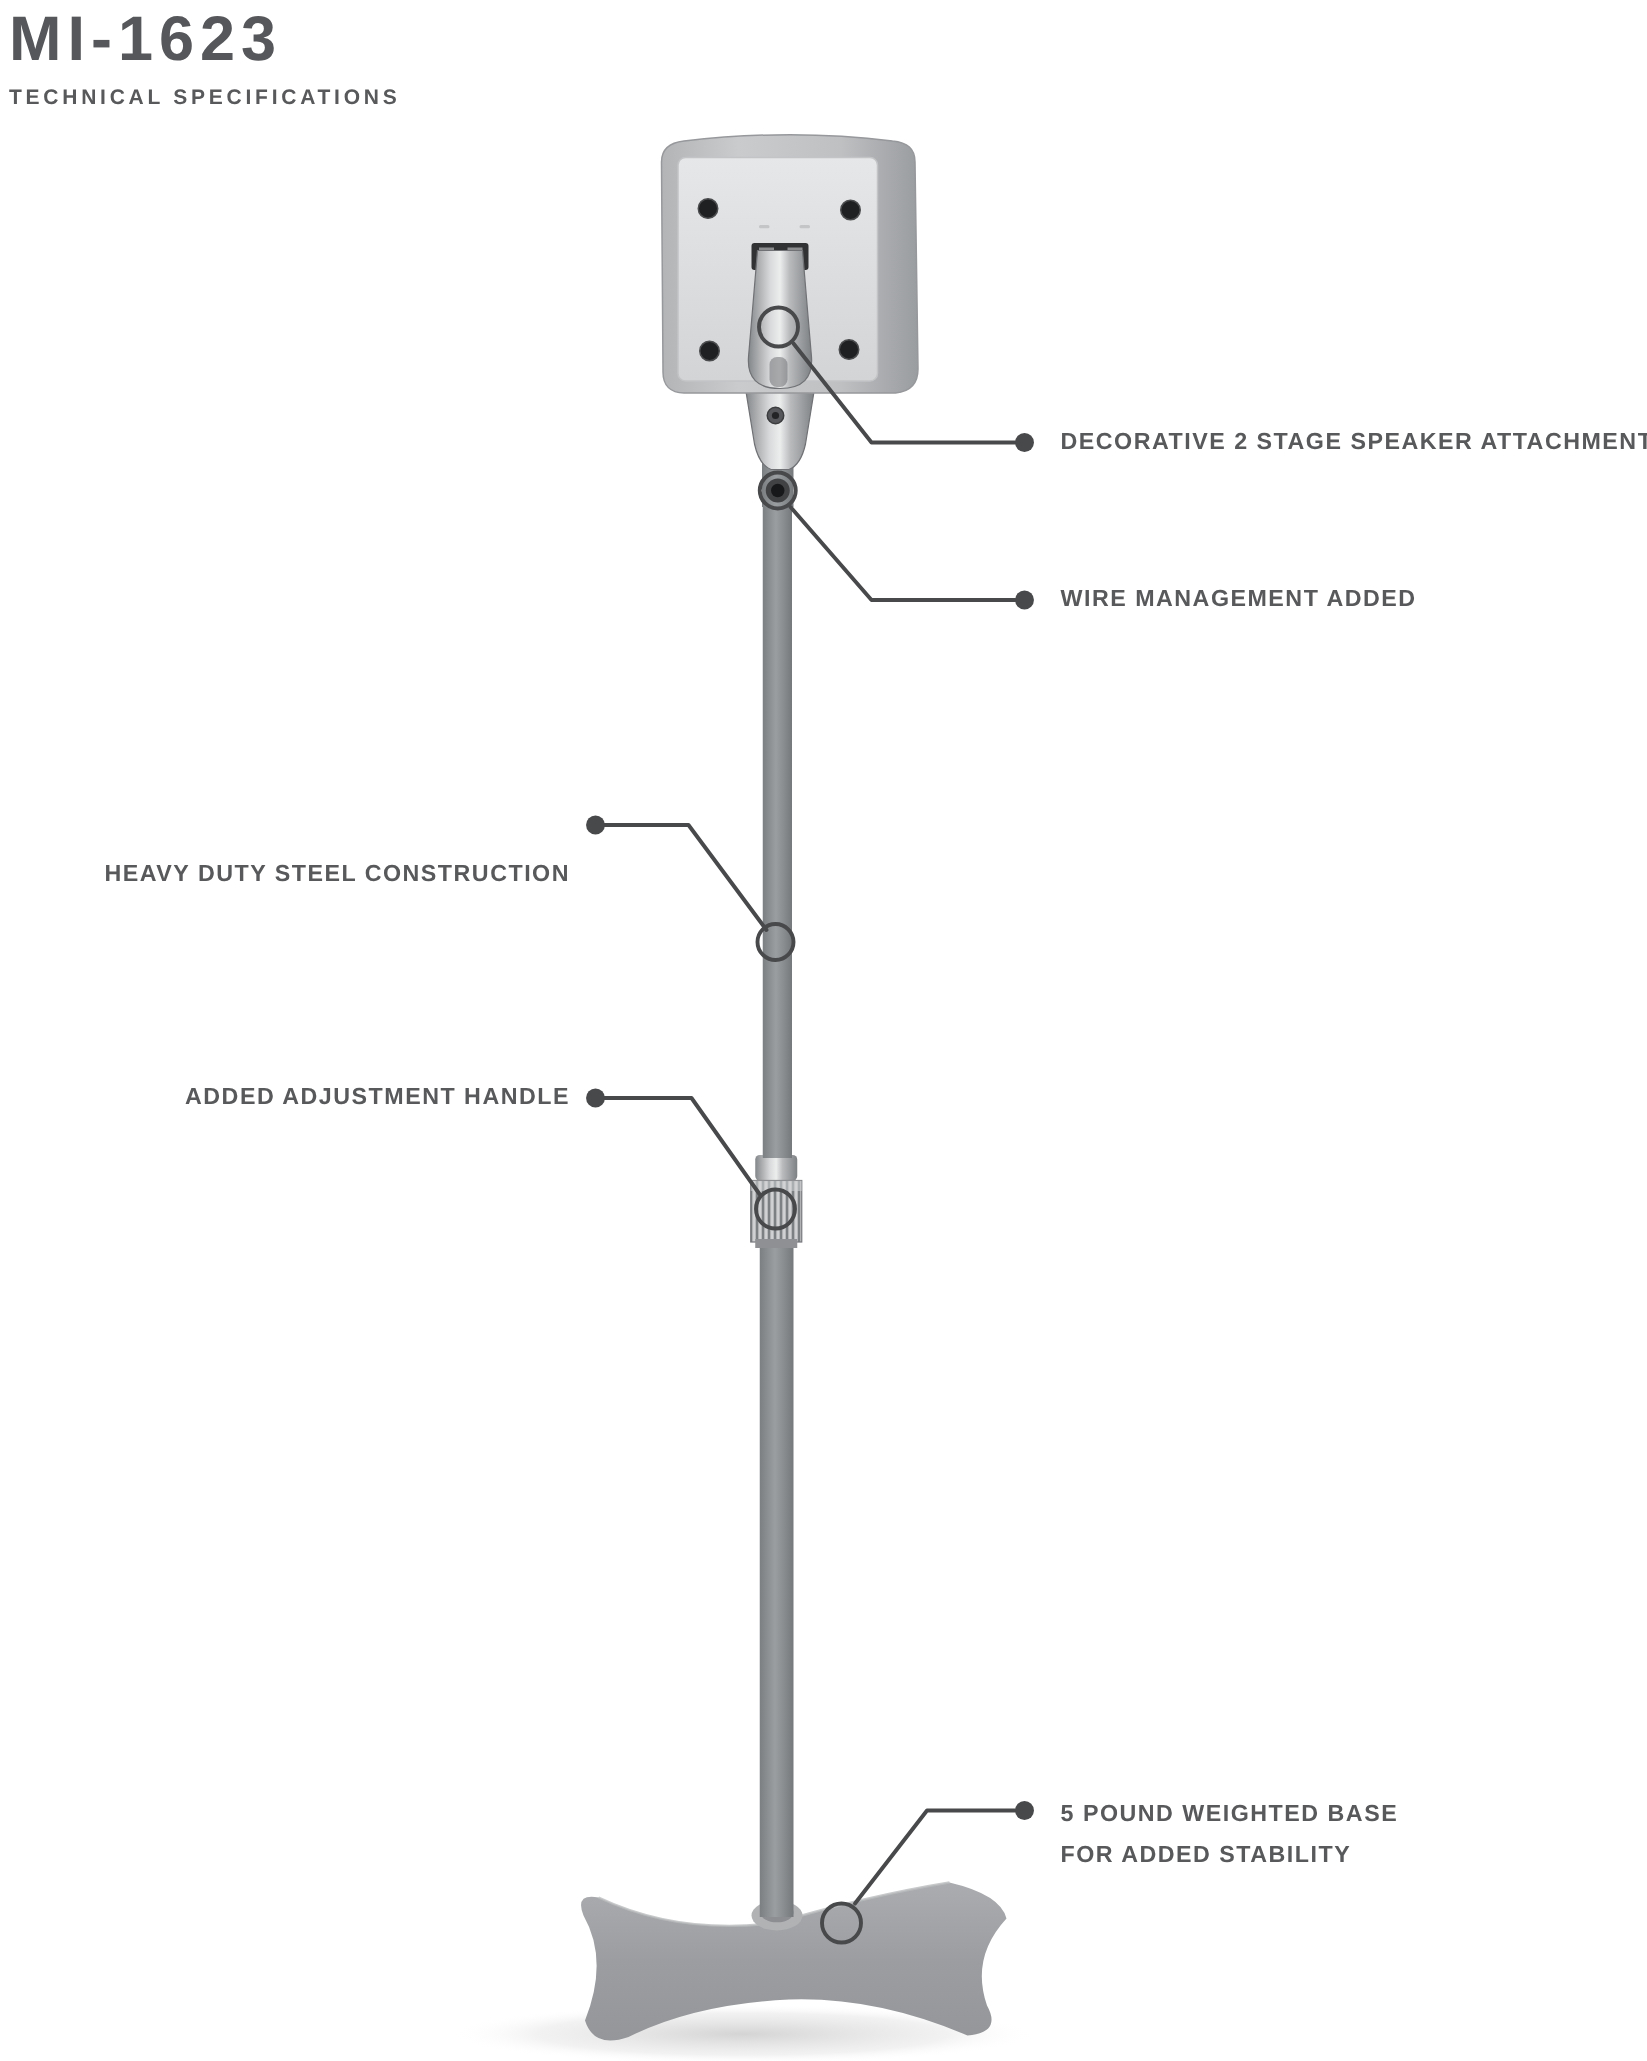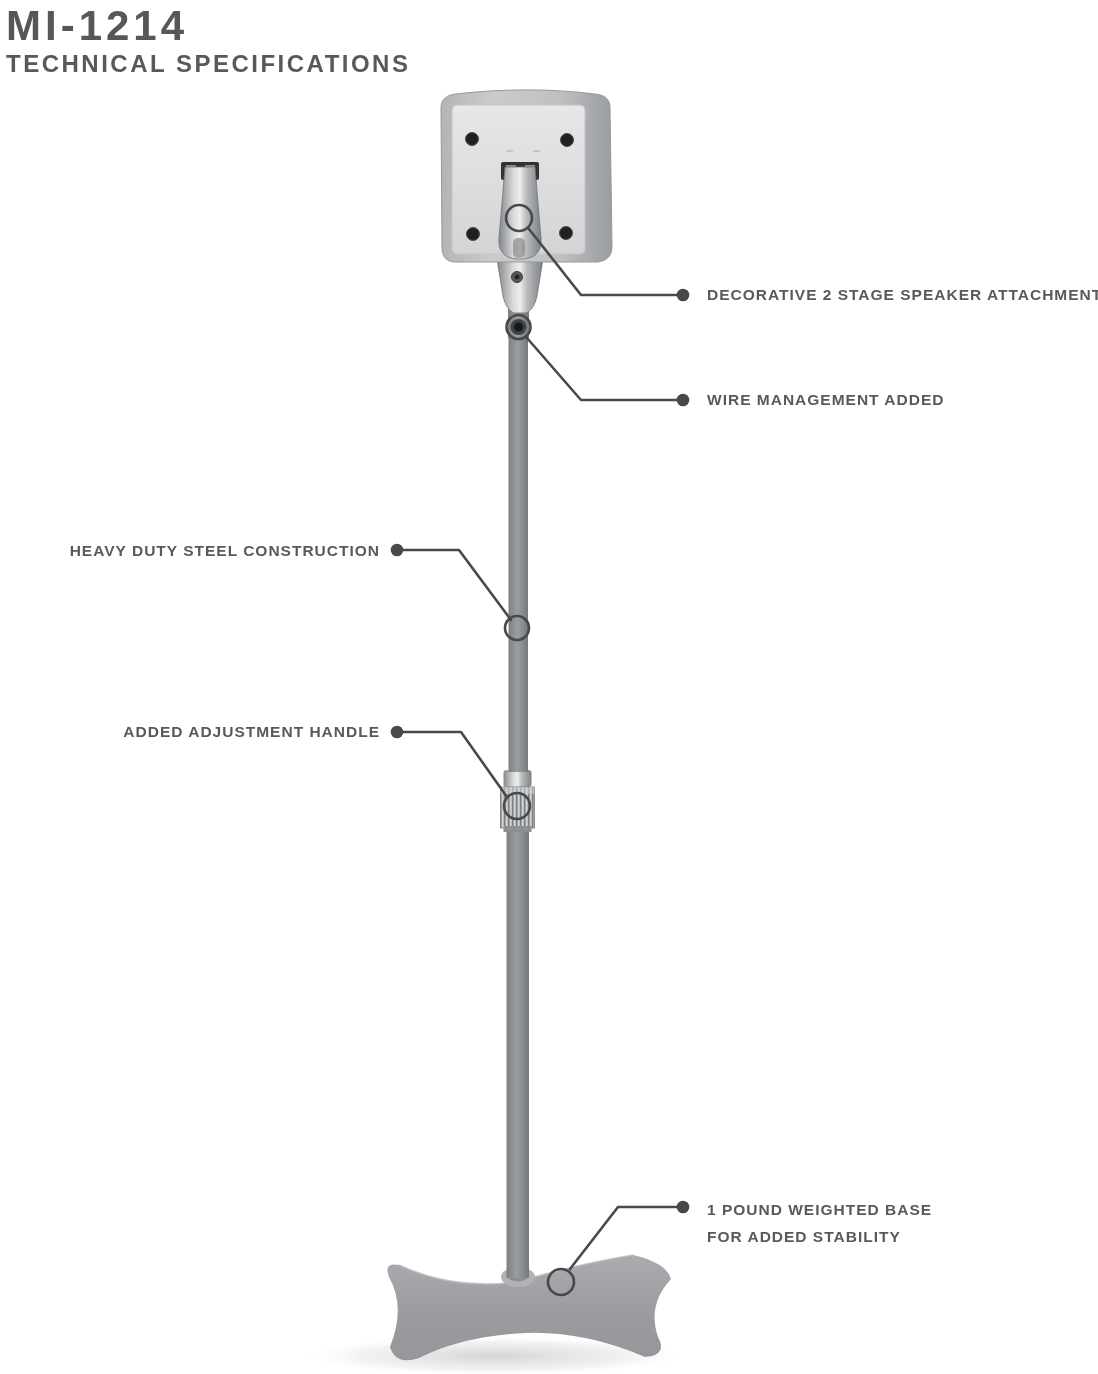--- a/index.html
+++ b/index.html
@@ -9,42 +9,42 @@
     background:#ffffff;
     font-family:"Liberation Sans", sans-serif;
     overflow:hidden;
   }
   #title-block{position:absolute;left:6px;top:2px;}
   #product-title{
     font-size:42px;font-weight:bold;color:#56575a;
     letter-spacing:4px;line-height:48px;margin:0;
   }
   #product-subtitle{
-    font-size:24px;font-weight:bold;color:#58595b;
+    font-size:14px;font-weight:bold;color:#58595b;
     letter-spacing:2.5px;line-height:24px;margin:0;margin-top:2px;
   }
   .callout-label{
     position:absolute;
     font-size:15.5px;font-weight:bold;color:#58595b;
     letter-spacing:1px;line-height:20px;white-space:nowrap;
   }
   #label-attachment{left:707px;top:285px;}
   #label-wire{left:707px;top:390px;}
-  #label-steel{right:718px;top:541px;text-align:right;}
+  #label-steel{right:718px;top:573px;text-align:right;}
   #label-handle{right:718px;top:722px;text-align:right;}
   #label-base{left:707px;top:1196px;line-height:27px;white-space:pre-line;}
   #illustration{position:absolute;left:0;top:0;}
 </style>
 </head>
 <body>
 
 <div id="page">
 
   <div id="title-block">
-    <div id="product-title">MI-1214</div>
+    <div id="product-title">MI-1623</div>
     <div id="product-subtitle">TECHNICAL SPECIFICATIONS</div>
   </div>
 
   <svg id="illustration" width="1098" height="1374" viewBox="0 0 1098 1374" xmlns="http://www.w3.org/2000/svg">
     <defs>
       <linearGradient id="shellGrad" x1="0" y1="0" x2="1" y2="0">
         <stop offset="0" stop-color="#b2b4b6"></stop>
         <stop offset="0.3" stop-color="#c9cbcd"></stop>
         <stop offset="0.7" stop-color="#bec0c2"></stop>
         <stop offset="0.88" stop-color="#a8aaad"></stop>
@@ -142,16 +142,16 @@
       <circle cx="397" cy="550" r="6.3"></circle>
       <circle cx="397" cy="732" r="6.3"></circle>
       <circle cx="683" cy="1207" r="6.3"></circle>
     </g>
   </svg>
 
   <div id="label-attachment" class="callout-label">DECORATIVE 2 STAGE SPEAKER ATTACHMENT</div>
   <div id="label-wire" class="callout-label">WIRE MANAGEMENT ADDED</div>
   <div id="label-steel" class="callout-label">HEAVY DUTY STEEL CONSTRUCTION</div>
   <div id="label-handle" class="callout-label">ADDED ADJUSTMENT HANDLE</div>
-  <div id="label-base" class="callout-label">1 POUND WEIGHTED BASE
+  <div id="label-base" class="callout-label">5 POUND WEIGHTED BASE
 FOR ADDED STABILITY</div>
 
 </div>
 
 </body></html>

